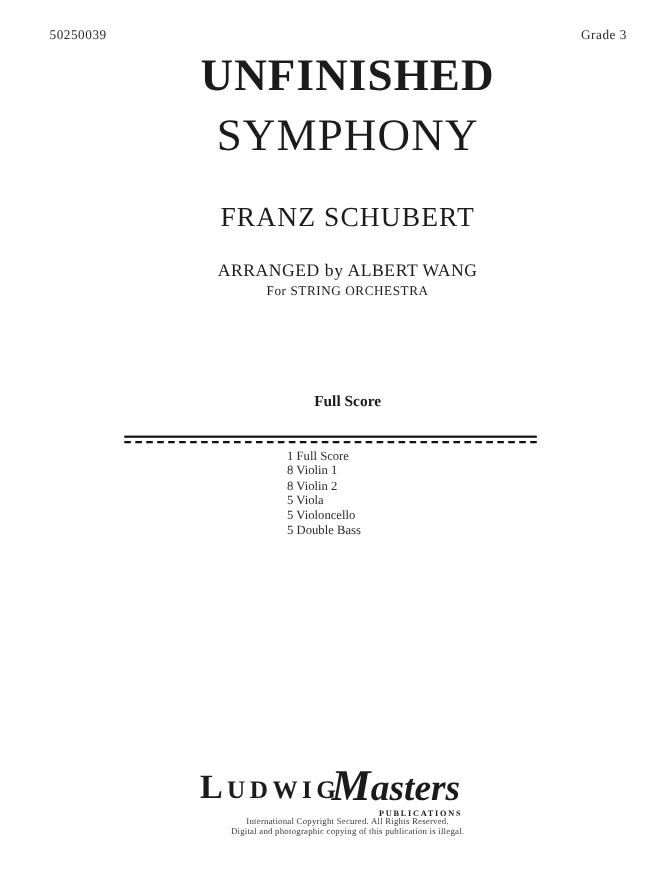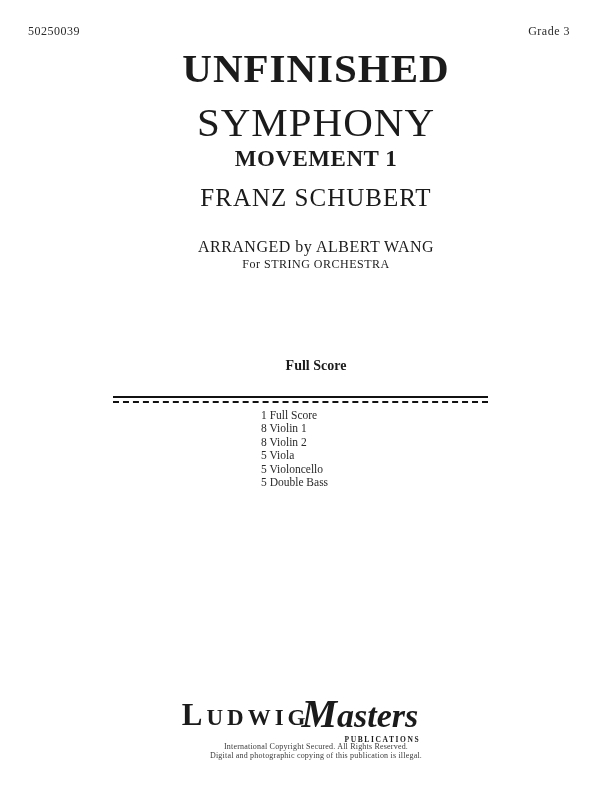--- a/index.html
+++ b/index.html
@@ -10,21 +10,21 @@
     margin: 0 auto;
     background: #ffffff;
     font-family: "Liberation Serif", serif;
     color: #1b1b1b;
     overflow: hidden;
   }
   .abs { position: absolute; }
   .centered { left: 0; right: 0; text-align: center; padding-left: 32px; }
 
   .catalog-number {
-    top: 24px; left: 28px;
+    top: 24px; left: 45px;
     font-size: 12px; letter-spacing: 0.5px; color: #2a2a2a;
   }
   .grade {
     top: 24px; right: 30px;
     font-size: 12px; letter-spacing: 0.5px; color: #2a2a2a;
   }
 
   .title-line1 {
     top: 44px;
     font-size: 41px; font-weight: bold; letter-spacing: 1px;
@@ -100,21 +100,20 @@
 </head>
 <body>
 
 <div class="page">
 
   <div class="abs catalog-number">50250039</div>
   <div class="abs grade">Grade 3</div>
 
   <div class="abs centered title-line1">UNFINISHED</div>
   <div class="abs centered title-line2">SYMPHONY</div>
-  <div class="abs centered movement">MOVEMENT 1</div>
   <div class="abs centered arranger">ARRANGED by ALBERT WANG</div>
   <div class="abs centered composer">FRANZ SCHUBERT</div>
   <div class="abs centered ensemble">For STRING ORCHESTRA</div>
 
   <div class="abs centered score-type">Full Score</div>
 
   <div class="abs instrumentation-divider"></div>
 
   <div class="abs instrumentation-list">
     <div>1 Full Score</div>

